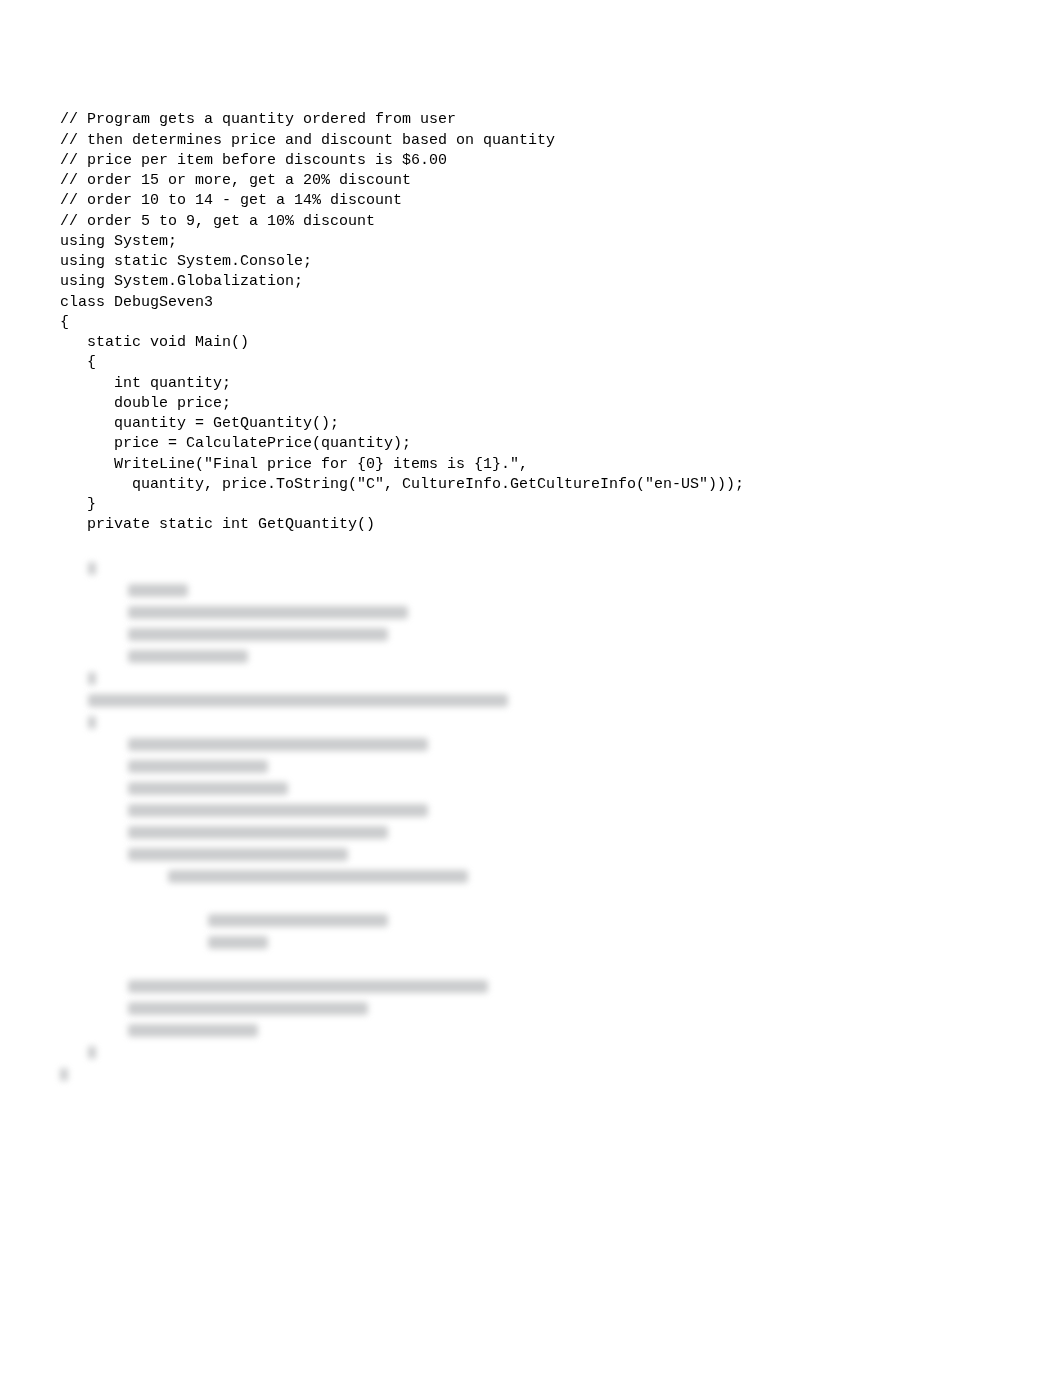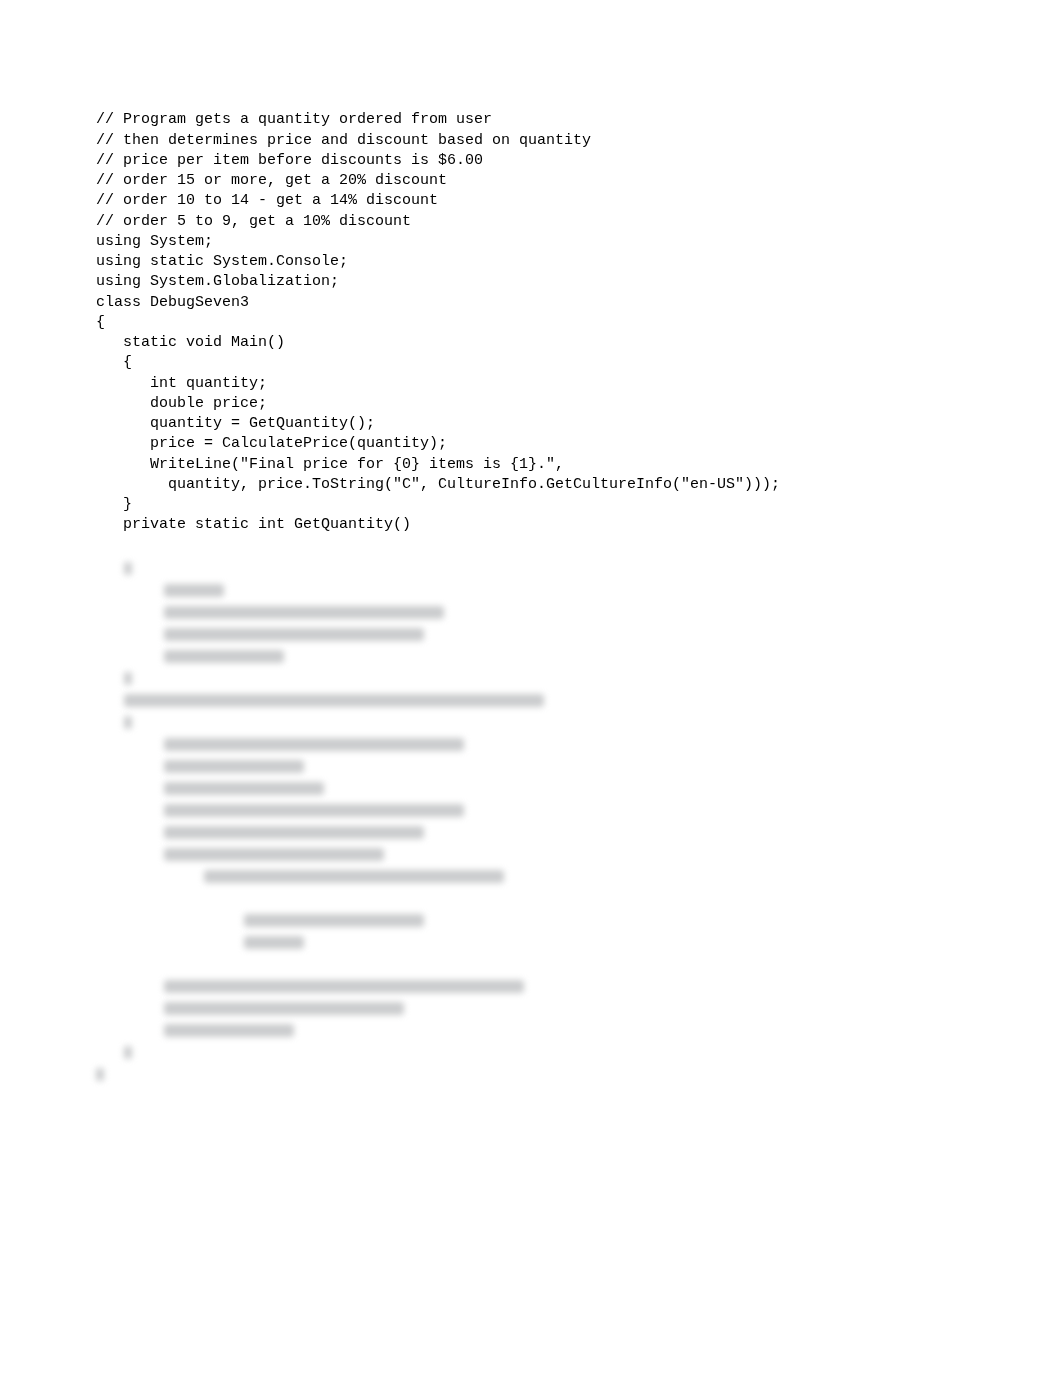--- a/index.html
+++ b/index.html
@@ -8,21 +8,20 @@
     background: #ffffff;
     width: 1062px;
   }
   .page {
     padding: 90px 63px 40px 60px;
     font-family: "Courier New", Courier, monospace;
     font-size: 15px;
     line-height: 1.35;
     color: #000000;
     white-space: pre;
-    margin-left: 36px;
   }
   .blurred-block {
     margin-top: 4px;
     margin-left: 28px;
     width: 520px;
   }
   .blur-line {
     position: relative;
     height: 18px;
     margin-bottom: 4px;

